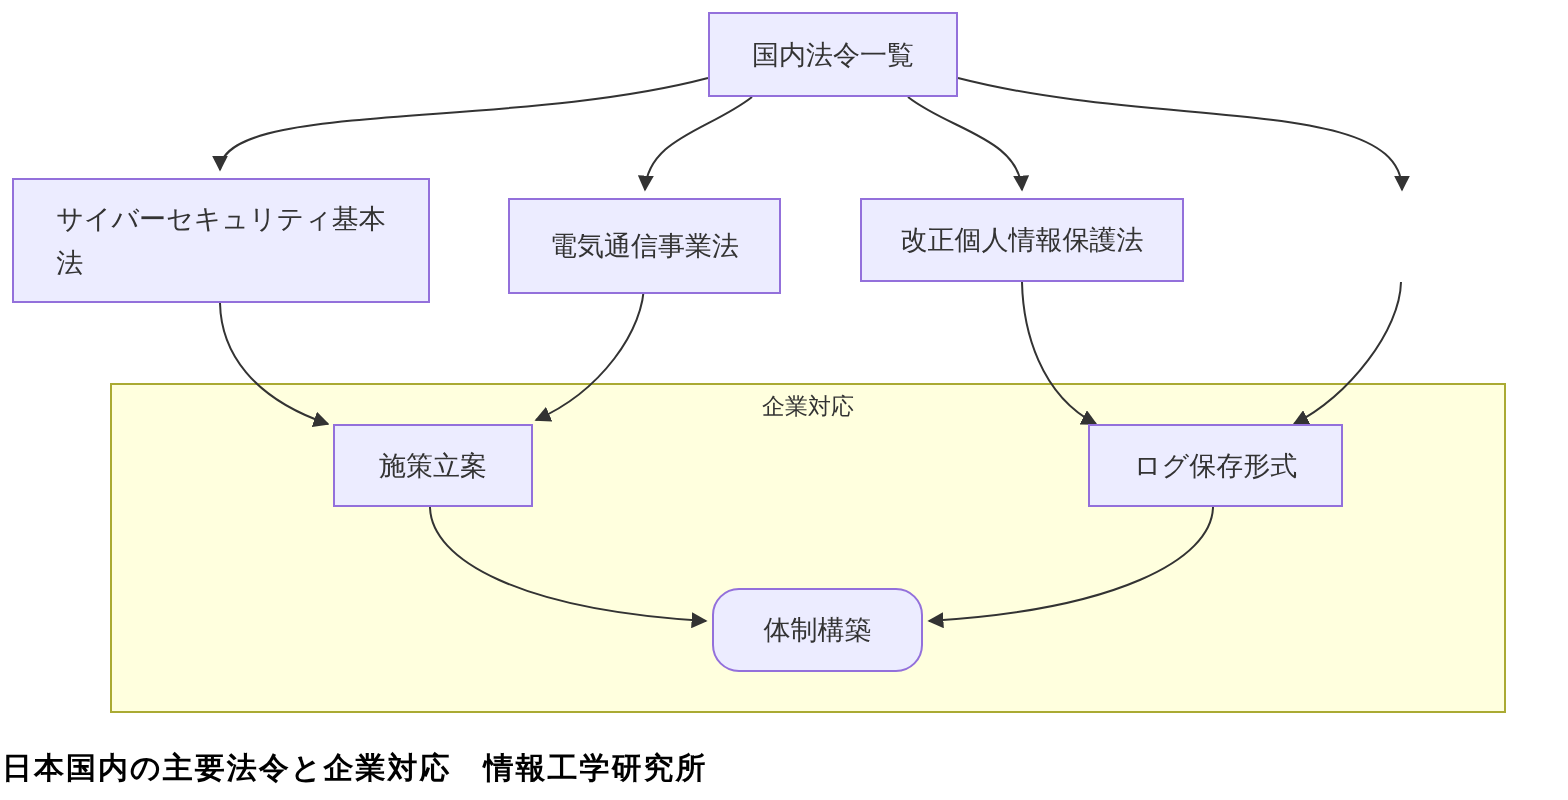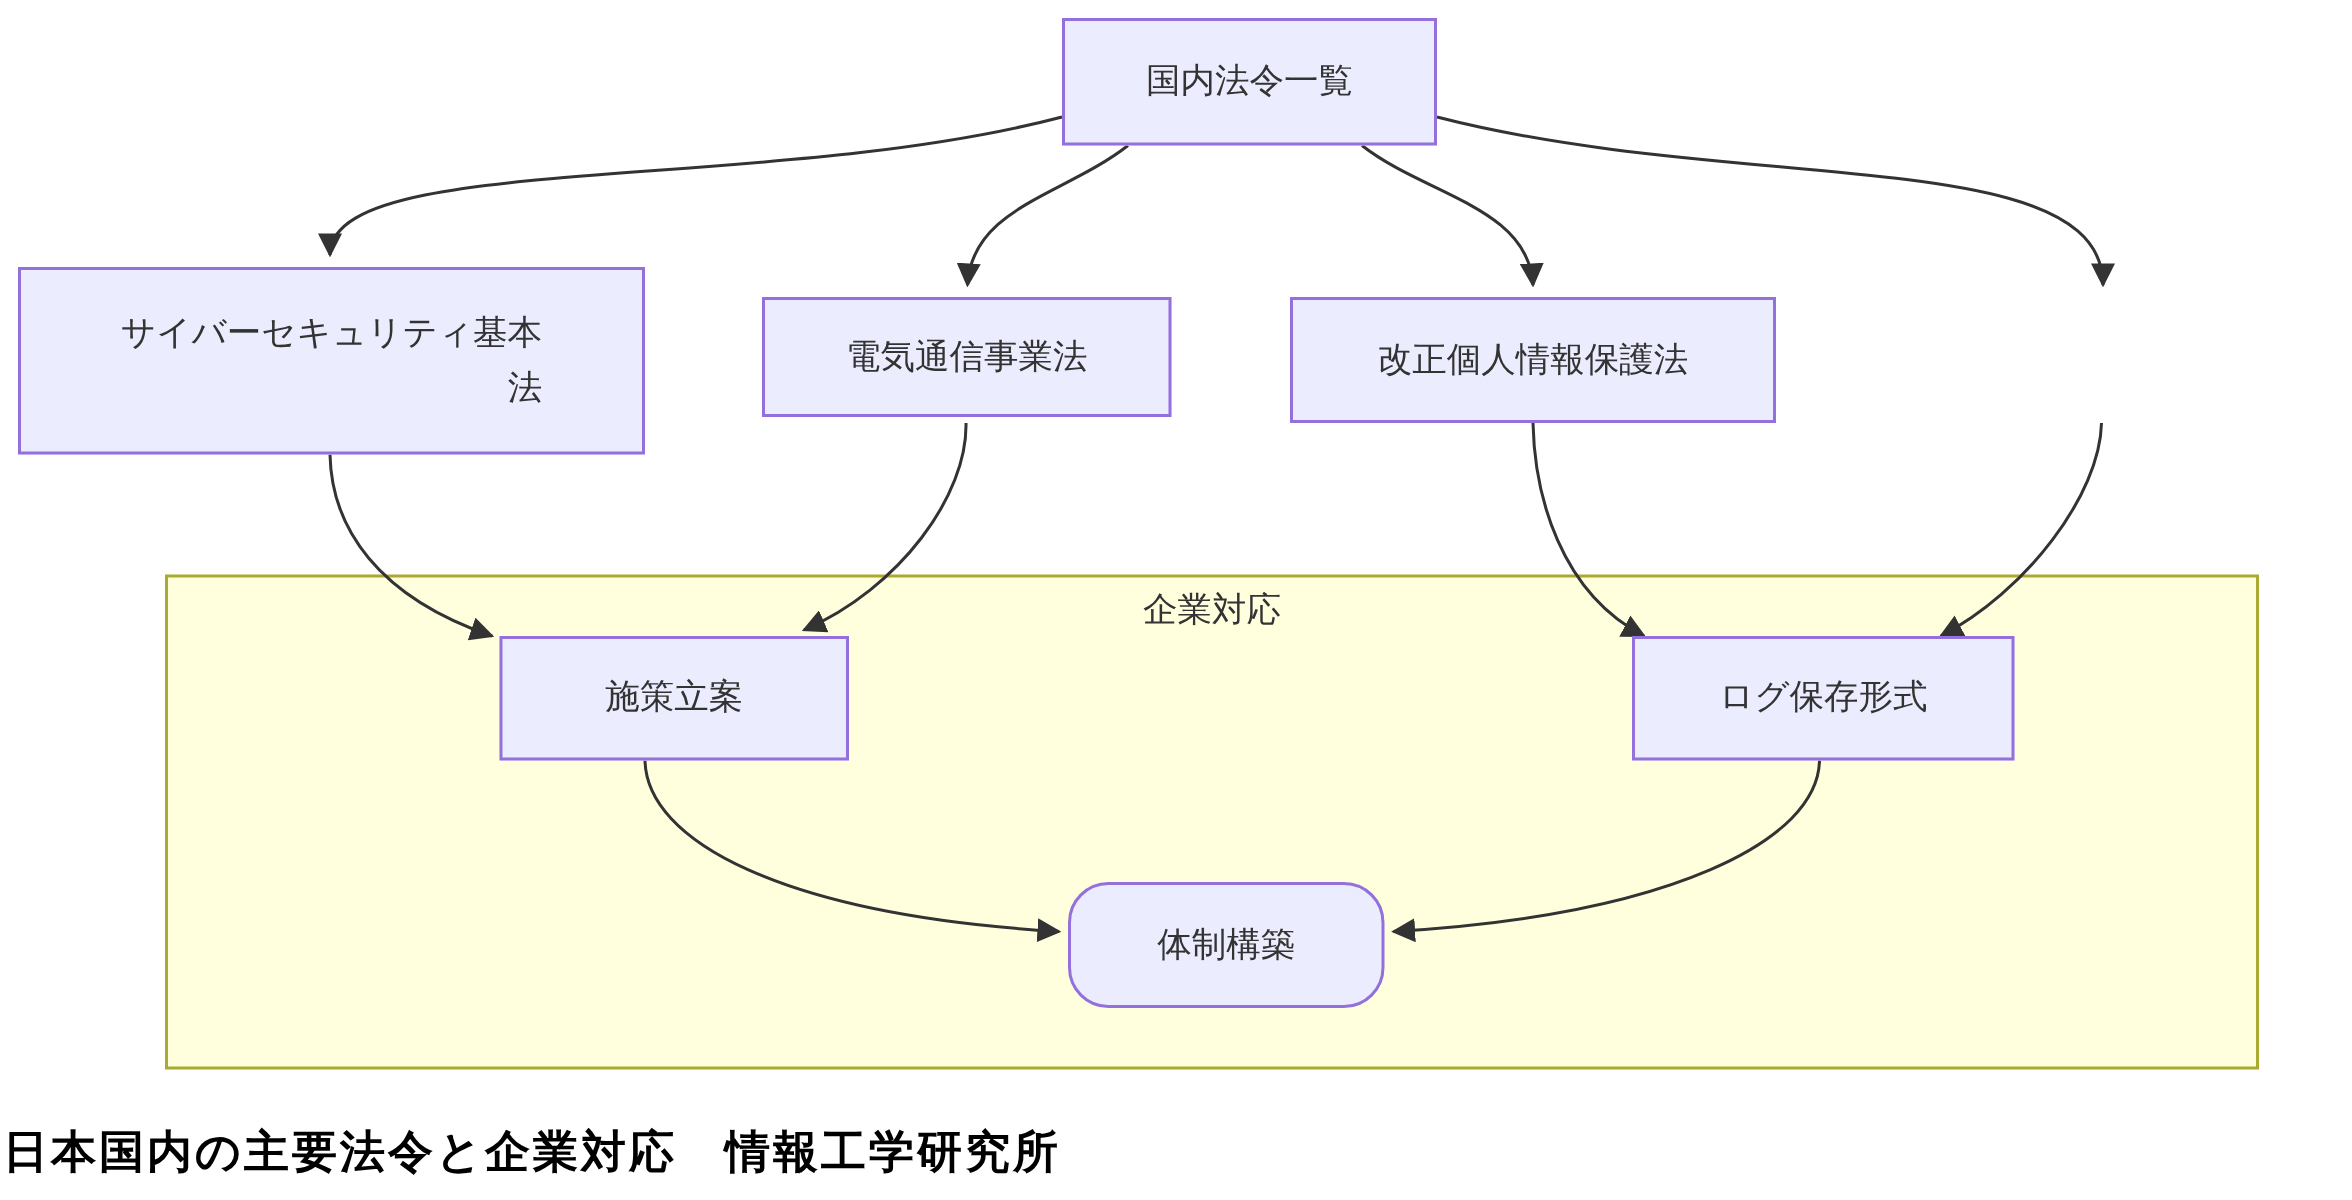--- a/index.html
+++ b/index.html
@@ -18,23 +18,23 @@
     background:#fff;
     font-family:"DejaVu Sans","Liberation Sans",sans-serif;
     overflow:hidden;
   }
   .node{
     position:absolute;
     box-sizing:border-box;
     background:var(--node-fill);
     border:2px solid var(--node-border);
     display:flex;align-items:center;justify-content:center;
-    text-align:right;
+    text-align:left;
     color:var(--text);
-    font-size:23px;
+    font-size:27px;
     line-height:1.6;
     z-index:2;
   }
   .node-label{white-space:pre-line;}
   #cluster{
     position:absolute;
     box-sizing:border-box;
     left:110px;top:383px;width:1396px;height:330px;
     background:var(--cluster-fill);
     border:2px solid var(--cluster-border);
@@ -48,24 +48,24 @@
   #edge-layer{
     position:absolute;left:0;top:0;width:1568px;height:800px;
     z-index:1;pointer-events:none;
   }
   #edge-layer path.edge{
     fill:none;stroke:var(--edge);stroke-width:2px;
   }
   #edge-layer .arrowhead{fill:var(--edge);}
   #node-root{left:708px;top:12px;width:250px;height:85px;}
   #node-law1{left:12px;top:178px;width:418px;height:125px;}
-  #node-law2{left:508px;top:198px;width:273px;height:80px;}
+  #node-law2{left:508px;top:198px;width:273px;height:96px;}
   #node-law3{left:860px;top:198px;width:324px;height:84px;}
   #node-law4{left:1265px;top:198px;width:267px;height:84px;}
-  #node-plan{left:333px;top:424px;width:233px;height:83px;}
+  #node-plan{left:333px;top:424px;width:200px;height:83px;}
   #node-log{left:1088px;top:424px;width:255px;height:83px;}
   #node-build{left:712px;top:588px;width:211px;height:84px;border-radius:27px;}
   #caption{
     position:absolute;left:2px;top:748px;
     display:inline-block;
     font-size:30px;font-weight:bold;letter-spacing:2px;
     color:var(--caption-text);
     border-bottom:3px solid var(--caption-text);
     padding-bottom:16px;
     white-space:nowrap;

